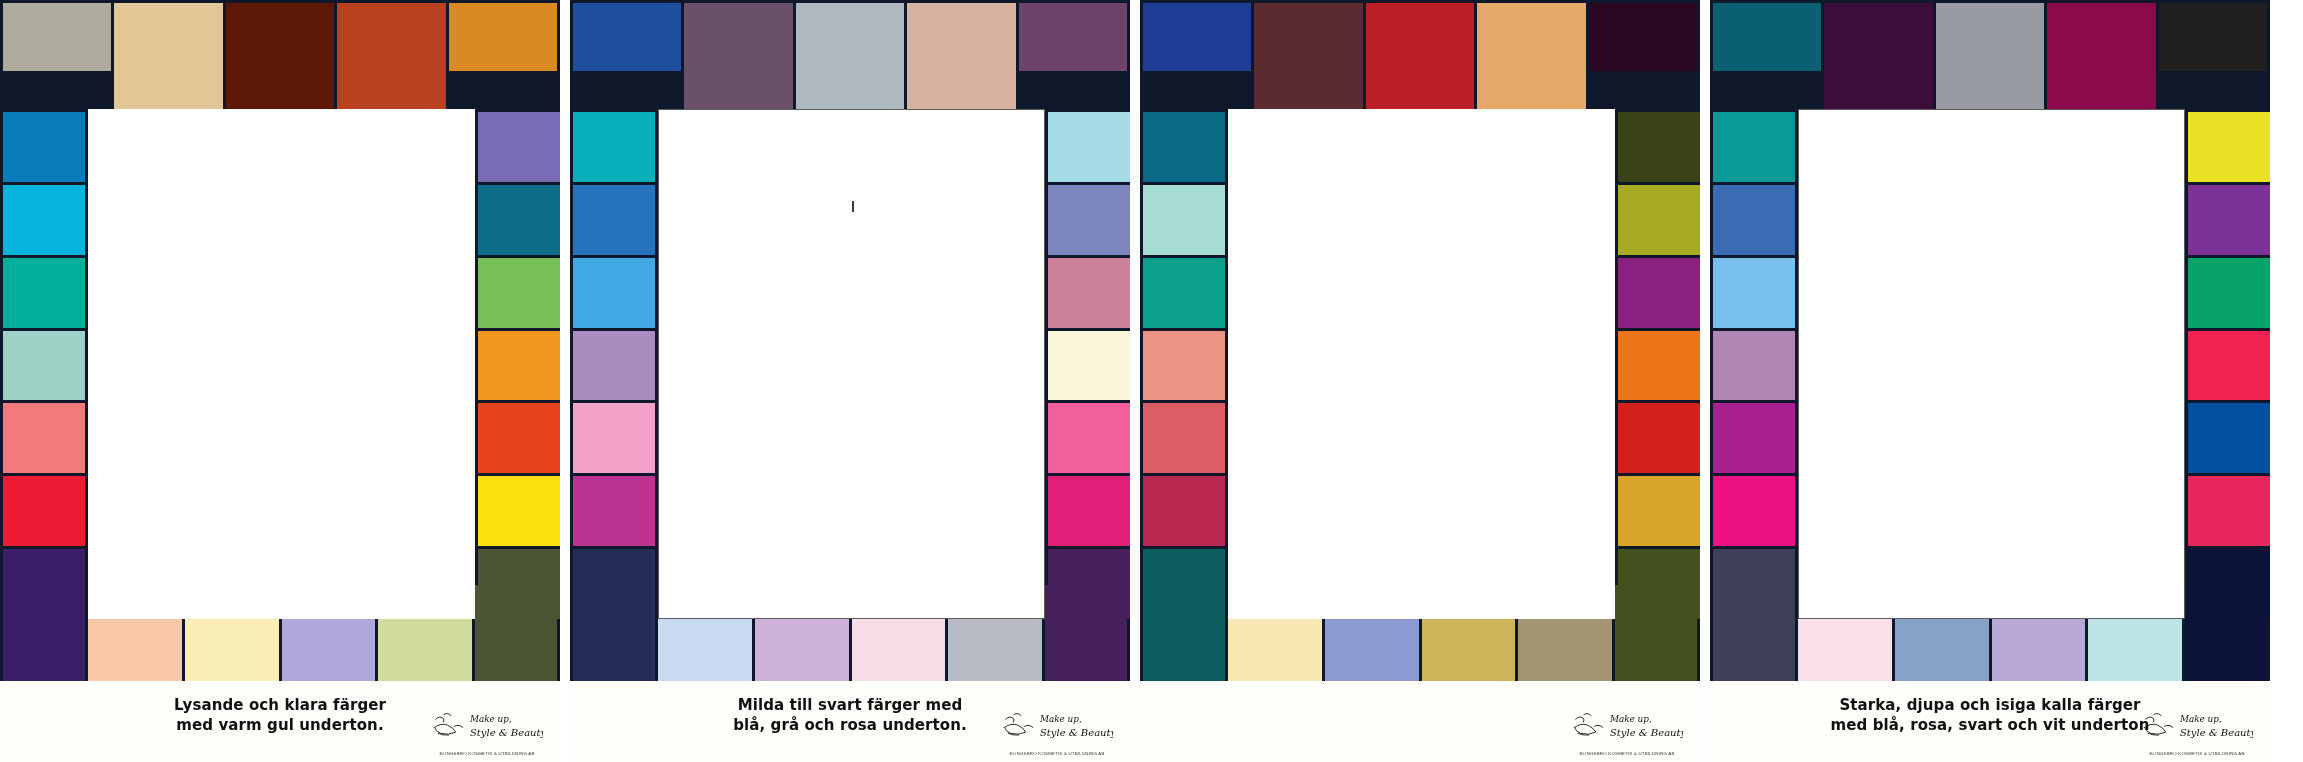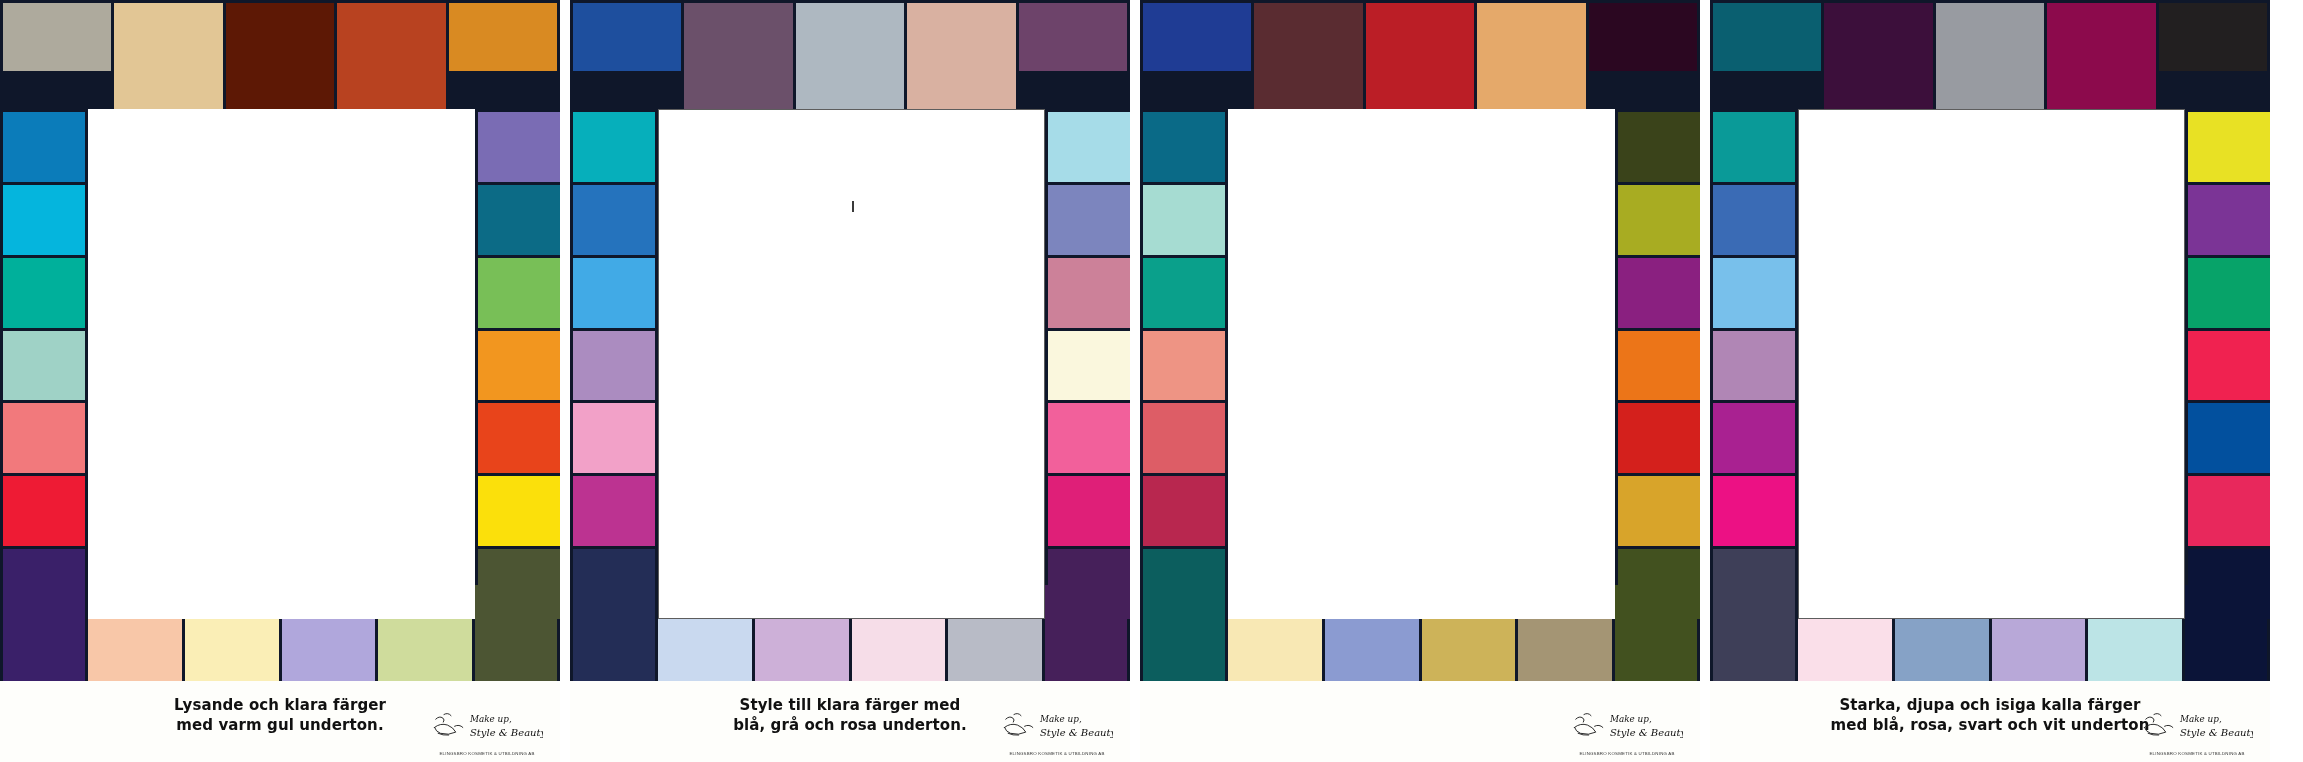--- a/index.html
+++ b/index.html
@@ -123,21 +123,21 @@
       </div>
       <div class="bottomstrip" style="height: 62px;">
         <div class="sw" style="background: rgb(35, 45, 86); width: 82px; height: 96px; margin-top: 0px; margin-left: 3px;"></div>
         <div class="sw" style="background: rgb(201, 217, 239); width: 93.75px; height: 96px; margin-top: 0px; margin-left: 3px;"></div>
         <div class="sw" style="background: rgb(205, 176, 216); width: 93.75px; height: 96px; margin-top: 0px; margin-left: 3px;"></div>
         <div class="sw" style="background: rgb(246, 221, 232); width: 93.75px; height: 96px; margin-top: 0px; margin-left: 3px;"></div>
         <div class="sw" style="background: rgb(184, 187, 198); width: 93.75px; height: 96px; margin-top: 0px; margin-left: 3px;"></div>
         <div class="sw" style="background: rgb(70, 32, 90); width: 82px; height: 96px; margin-top: 0px; margin-left: 3px;"></div>
       </div>
       <div class="caption">
-        <div class="caption-text">Style till klara färger med
+        <div class="caption-text">Milda till svart färger med
 blå, grå och rosa underton.</div>
         <div class="logo">
           <svg viewBox="0 0 190 70" width="112" height="44">
             <g fill="none" stroke="#222" stroke-width="1.6" stroke-linecap="round">
               <path d="M8 20 q6 -6 12 -2 q4 3 1 7"></path>
               <path d="M22 12 q7 -4 12 2"></path>
               <path d="M6 34 q10 -8 22 -4 q10 4 14 12 q-12 6 -26 2 q-8 -3 -10 -10z"></path>
               <path d="M12 44 q8 4 18 3"></path>
               <path d="M40 32 q8 -4 14 2"></path>
             </g>

